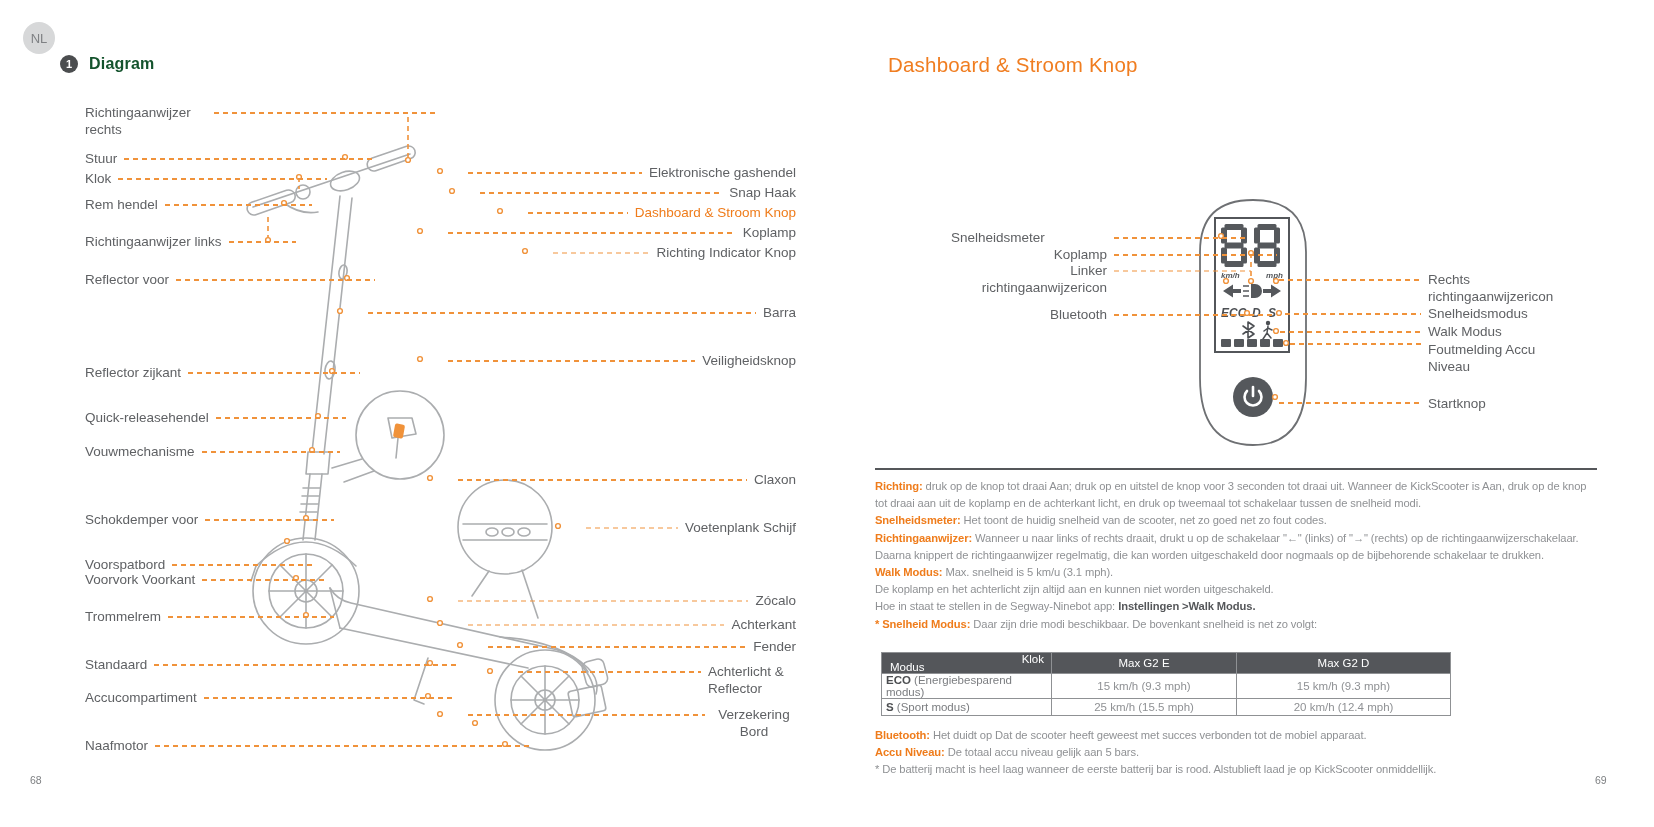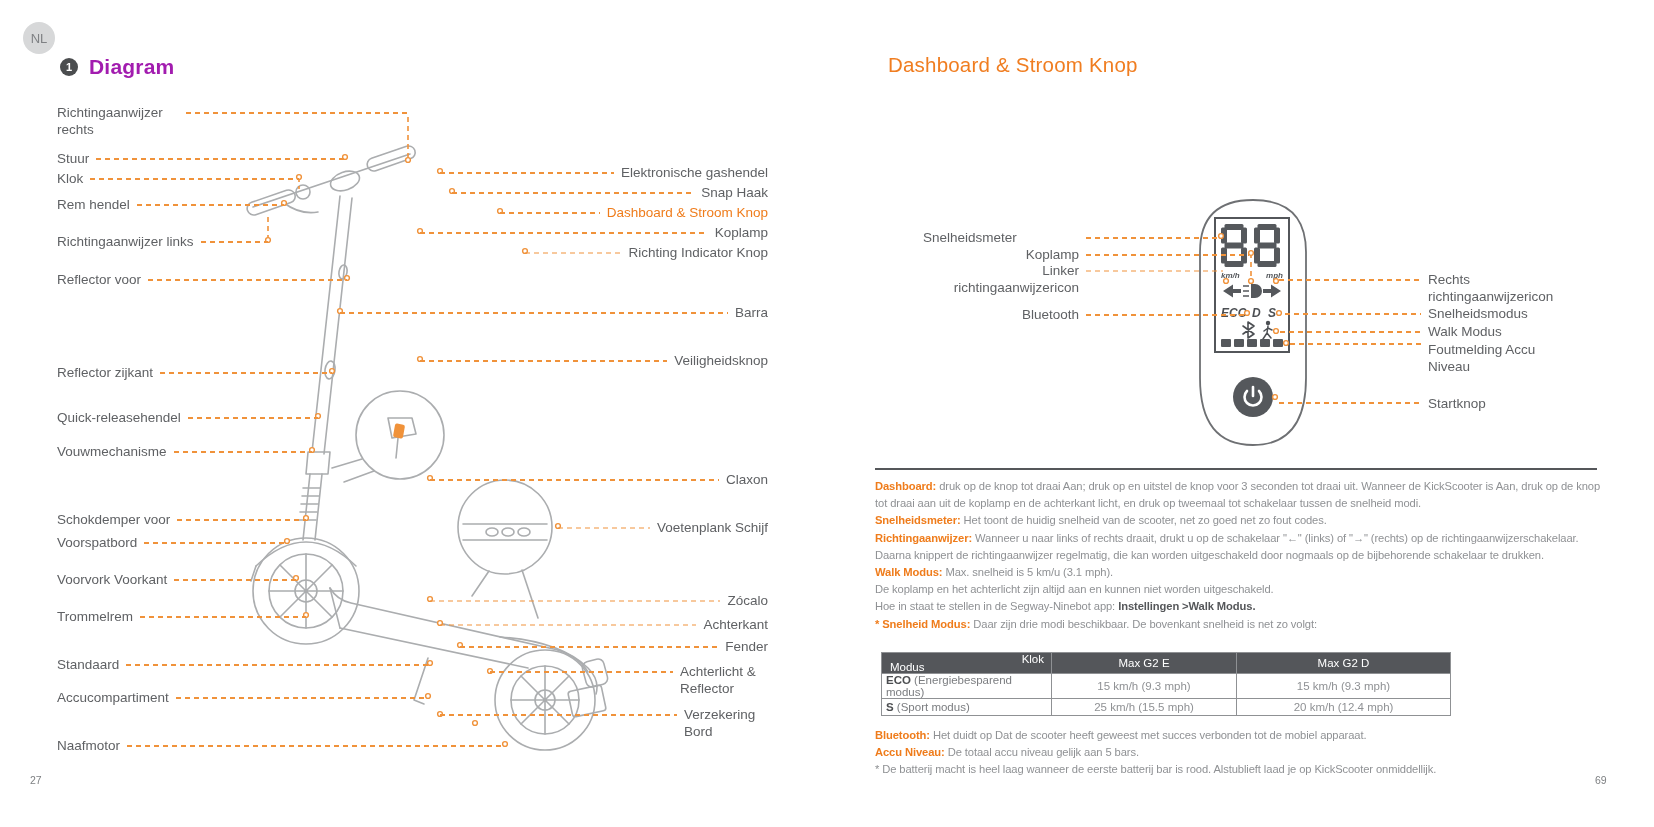--- a/index.html
+++ b/index.html
@@ -7,23 +7,23 @@
           font-family:"Liberation Sans",sans-serif;}
   .page{position:absolute;top:0;height:100%;}
   #pgL{left:0;width:827px;}
   #pgR{left:827px;width:827px;}
   .overlay{position:absolute;left:0;top:0;pointer-events:none;}
   .nl-badge{position:absolute;left:23px;top:22px;width:32px;height:32px;border-radius:50%;
             background:#d7d8d9;color:#7f8184;font-size:13px;display:flex;align-items:center;justify-content:center;}
   .heading{position:absolute;left:60px;top:55px;display:flex;align-items:center;gap:11px;}
   .num-badge{width:18px;height:18px;border-radius:50%;background:#4b4d4f;color:#fff;font-size:11px;
              font-weight:700;display:flex;align-items:center;justify-content:center;}
-  .h-title{font-size:21px;font-weight:700;color:#a21caf;letter-spacing:.2px;}
+  .h-title{font-size:16px;font-weight:700;color:#14532d;letter-spacing:.2px;}
   .lbl{color:#5f6164;font-size:13.5px;line-height:17px;}
-  .row{position:absolute;display:flex;align-items:flex-start;}
+  .row{position:absolute;display:flex;align-items:flex-start;margin-left:28px;}
   .row .t{white-space:nowrap;}
   .row .t.wrap{white-space:normal;}
   .d{height:1.7px;margin-top:8px;background:repeating-linear-gradient(90deg,#f0923a 0 5px,rgba(0,0,0,0) 5px 9px);}
   .row .d{flex:1;}
   .rowL .d{margin-left:7px;}
   .rowR .d{margin-right:7px;}
   .d.light{opacity:.5;}
   .dash{position:absolute;height:1.7px;background:repeating-linear-gradient(90deg,#f0923a 0 5px,rgba(0,0,0,0) 5px 9px);}
   .orange{color:#ef7c1b;}
   .txtabs{position:absolute;}
@@ -181,21 +181,21 @@
         <div class="d"></div>
       </div>
     <div class="row rowL lbl" style="left:57px;top:443px;width:255px">
         <span class="t">Vouwmechanisme</span>
         <div class="d"></div>
       </div>
     <div class="row rowL lbl" style="left:57px;top:511px;width:249px">
         <span class="t">Schokdemper voor</span>
         <div class="d"></div>
       </div>
-    <div class="row rowL lbl" style="left:57px;top:534px;width:230px">
+    <div class="row rowL lbl" style="left:57px;top:556px;width:230px">
         <span class="t">Voorspatbord</span>
         <div class="d"></div>
       </div>
     <div class="row rowL lbl" style="left:57px;top:571px;width:239px">
         <span class="t">Voorvork Voorkant</span>
         <div class="d"></div>
       </div>
     <div class="row rowL lbl" style="left:57px;top:608px;width:249px">
         <span class="t">Trommelrem</span>
         <div class="d"></div>
@@ -260,24 +260,24 @@
     <div class="row rowR lbl" style="left:460px;top:638px;width:308px">
         <div class="d"></div>
         <span class="t">Fender</span>
       </div>
     <div class="row rowR lbl" style="left:490px;top:663px;width:278px">
         <div class="d"></div>
         <span class="t wrap" style="width:88px">Achterlicht &amp; Reflector</span>
       </div>
     <div class="row rowR lbl" style="left:440px;top:706px;width:328px">
         <div class="d"></div>
-        <span class="t wrap" style="width:84px;text-align:left">Verzekering Bord</span>
-      </div>
-
-    <div class="pageno" style="left:30px;top:774px">27</div>
+        <span class="t wrap" style="width:84px;text-align:center">Verzekering Bord</span>
+      </div>
+
+    <div class="pageno" style="left:30px;top:774px">68</div>
   </div>
 
   <div class="page" id="pgR">
 
     <svg class="overlay" width="827" height="827" viewBox="0 0 827 827">
       <defs>
         <g id="seg8" fill="#55585c">
           <rect x="3.5" y="0" width="19" height="6" rx="1.5"></rect>
           <rect x="0" y="3.5" width="6" height="16" rx="1.5"></rect>
           <rect x="20" y="3.5" width="6" height="16" rx="1.5"></rect>
@@ -360,21 +360,21 @@
     <div class="dash" style="left:453px;top:331px;width:141px"></div>
     <div class="txtabs lbl" style="left:601px;top:323px">Walk Modus</div>
     <div class="dash" style="left:463px;top:343px;width:131px"></div>
     <div class="txtabs lbl" style="left:601px;top:341px;width:125px">Foutmelding Accu Niveau</div>
     <div class="dash" style="left:452px;top:402px;width:142px"></div>
     <div class="txtabs lbl" style="left:601px;top:395px">Startknop</div>
 
     <div class="sep"></div>
 
     <div class="bodytext" style="top:478px">
-      <p class="para"><span class="lead">Dashboard:</span><span> druk op de knop tot draai Aan; druk op en uitstel de knop voor 3 seconden tot draai uit. Wanneer de KickScooter is Aan, druk op de knop tot draai aan uit de koplamp en de achterkant licht, en druk op tweemaal tot schakelaar tussen de snelheid modi.</span></p>
+      <p class="para"><span class="lead">Richting:</span><span> druk op de knop tot draai Aan; druk op en uitstel de knop voor 3 seconden tot draai uit. Wanneer de KickScooter is Aan, druk op de knop tot draai aan uit de koplamp en de achterkant licht, en druk op tweemaal tot schakelaar tussen de snelheid modi.</span></p>
       <p class="para"><span class="lead">Snelheidsmeter:</span><span> Het toont de huidig snelheid van de scooter, net zo goed net zo fout codes.</span></p>
       <p class="para"><span class="lead">Richtingaanwijzer:</span><span> Wanneer u naar links of rechts draait, drukt u op de schakelaar "←" (links) of "→" (rechts) op de richtingaanwijzerschakelaar. Daarna knippert de richtingaanwijzer regelmatig, die kan worden uitgeschakeld door nogmaals op de bijbehorende schakelaar te drukken.</span></p>
       <p class="para"><span class="lead">Walk Modus:</span><span> Max. snelheid is 5 km/u (3.1 mph).</span></p>
       <p class="para"><span>De koplamp en het achterlicht zijn altijd aan en kunnen niet worden uitgeschakeld.</span></p>
       <p class="para"><span>Hoe in staat te stellen in de Segway-Ninebot app: </span><span class="boldpath">Instellingen &gt;Walk Modus.</span></p>
       <p class="para"><span class="lead">* Snelheid Modus:</span><span> Daar zijn drie modi beschikbaar. De bovenkant snelheid is net zo volgt:</span></p>
     </div>
 
     <table class="modes">
       <colgroup>

